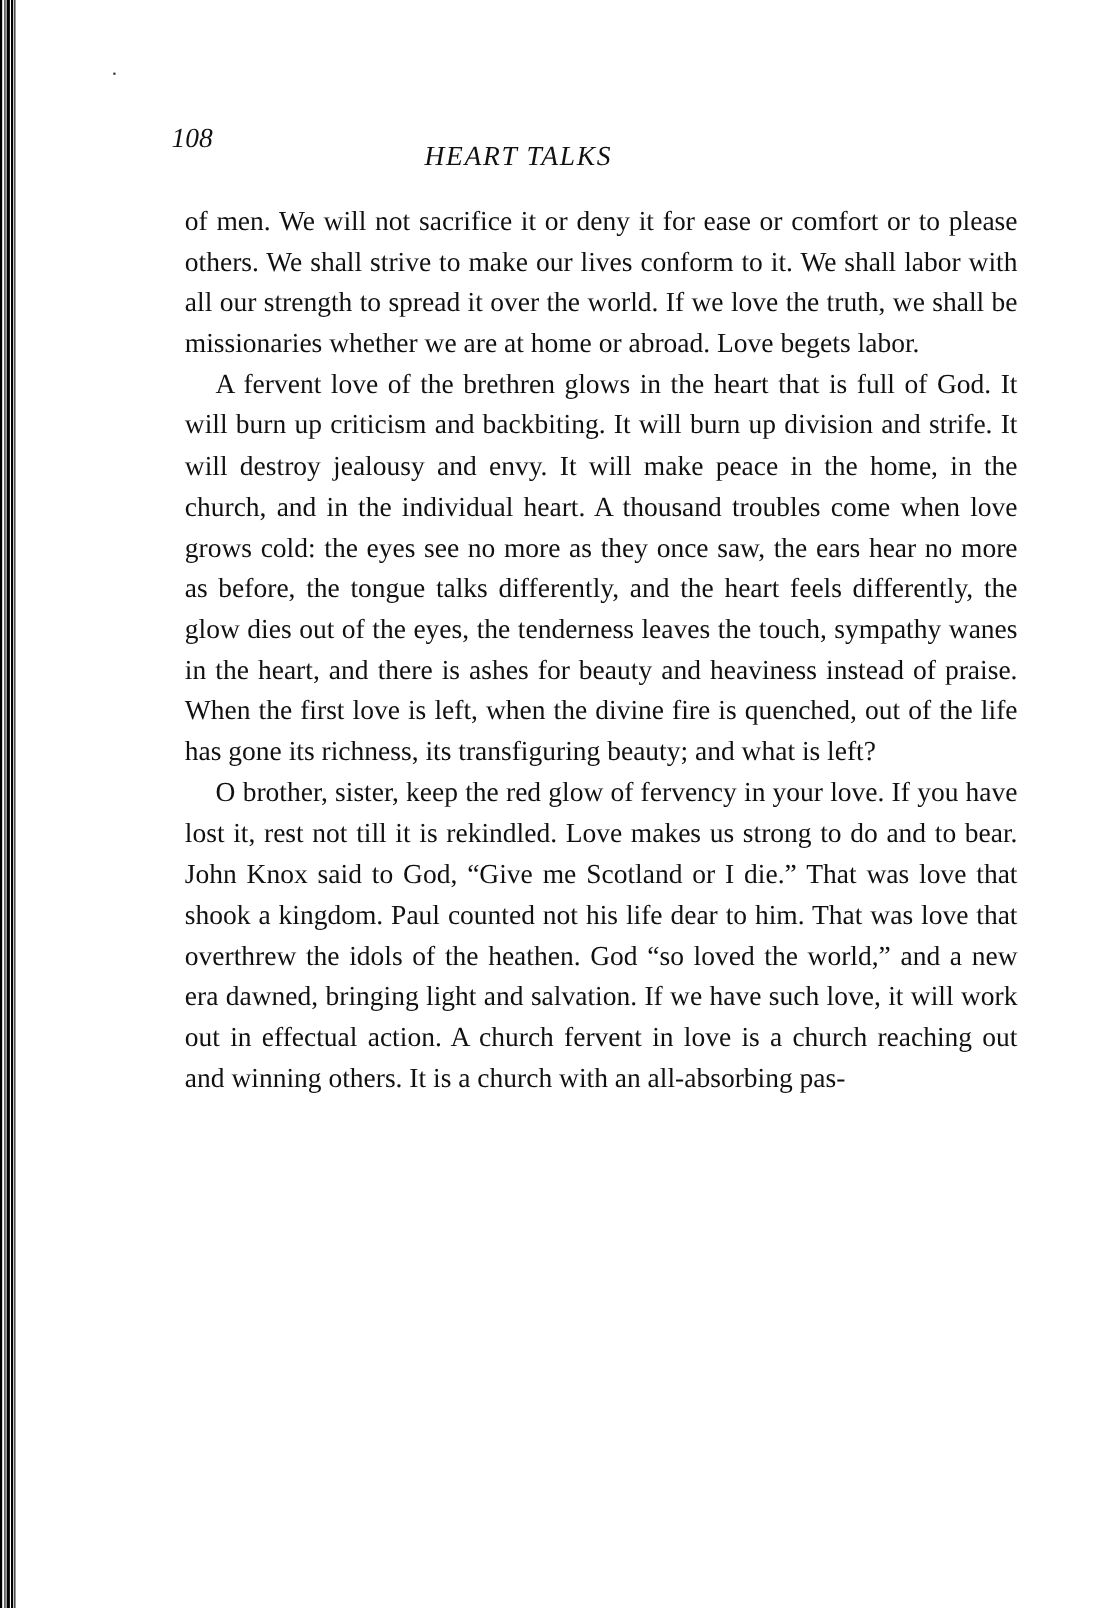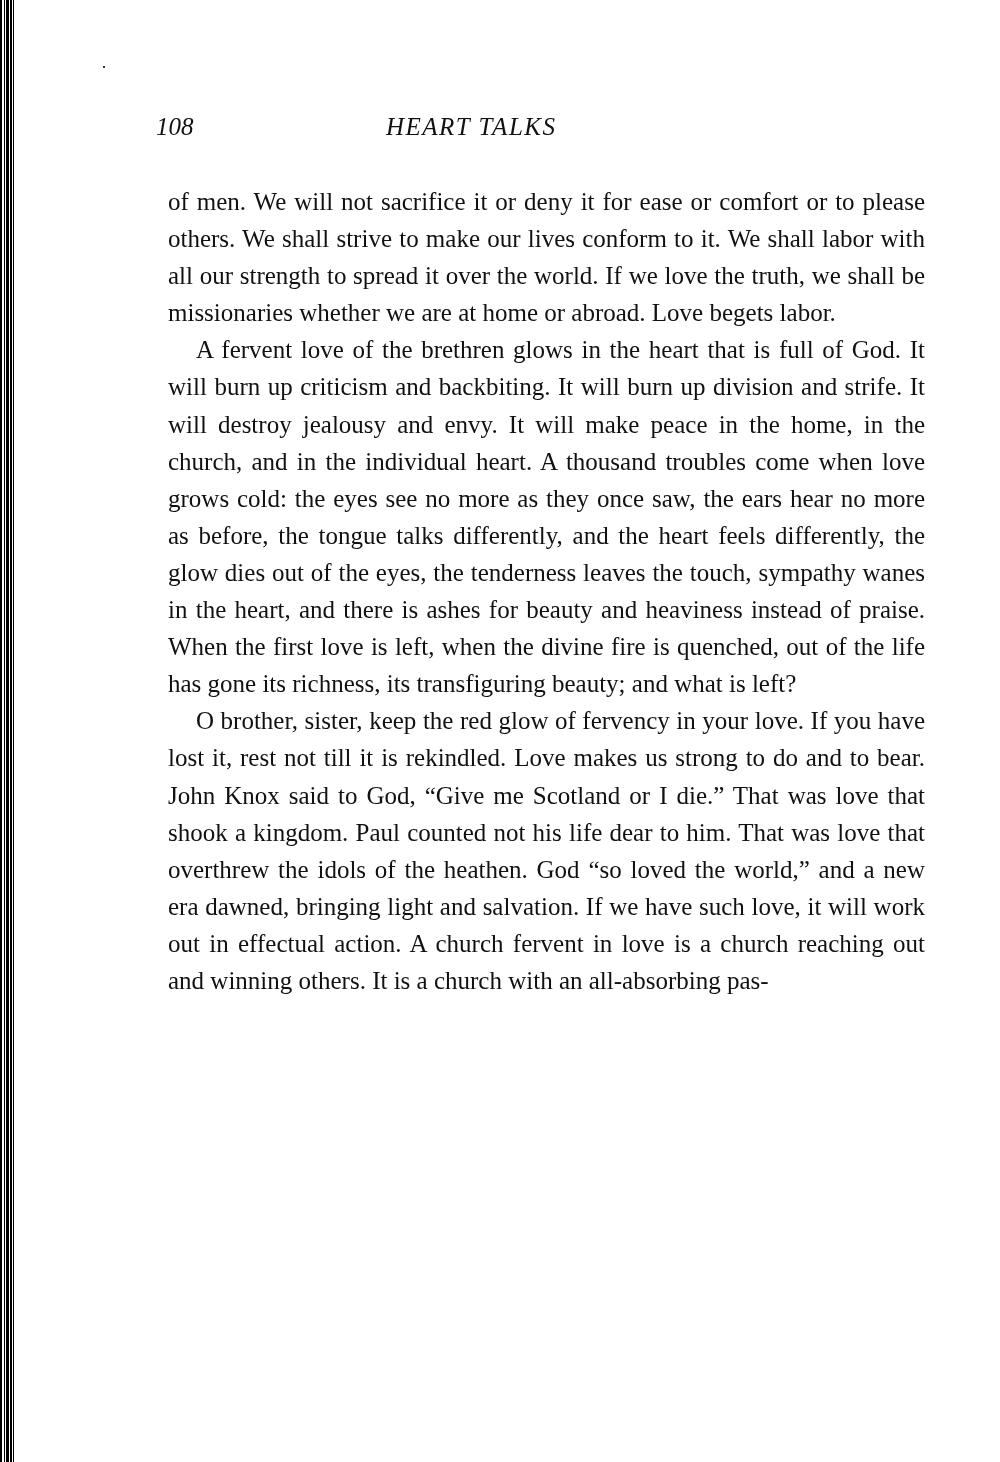--- a/index.html
+++ b/index.html
@@ -47,21 +47,21 @@
       font-style: italic;
     }
     .page-number {
       position: absolute;
       left: 0;
       top: 0;
     }
     .book-title {
       position: absolute;
       left: 230px;
-      top: 0;
+      top: 16px;
       letter-spacing: 1.5px;
     }
     .page-body {
       position: absolute;
       left: 168px;
       top: 183px;
       width: 757px;
       font-size: 25px;
       line-height: 37.1px;
       text-align: justify;

